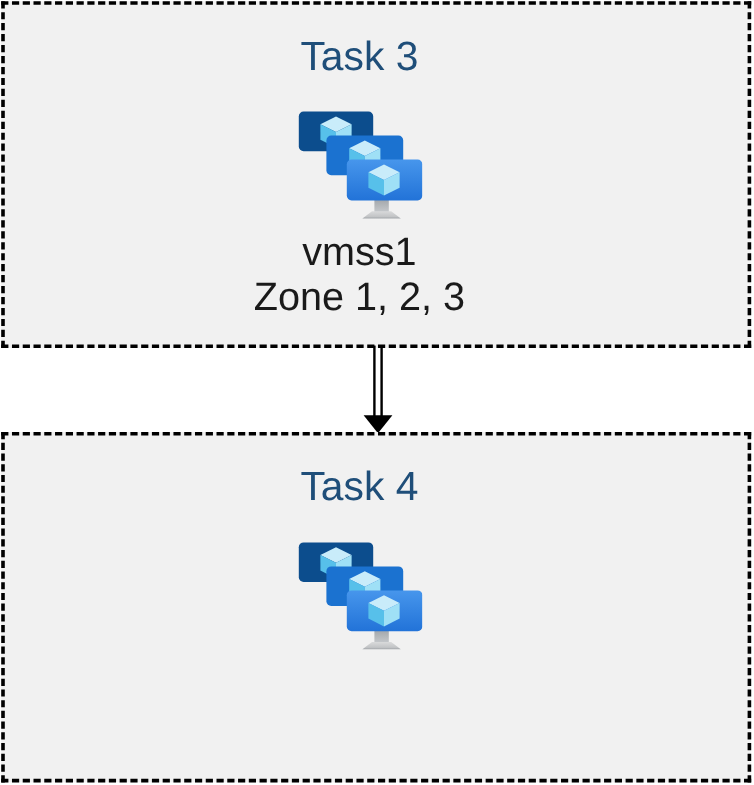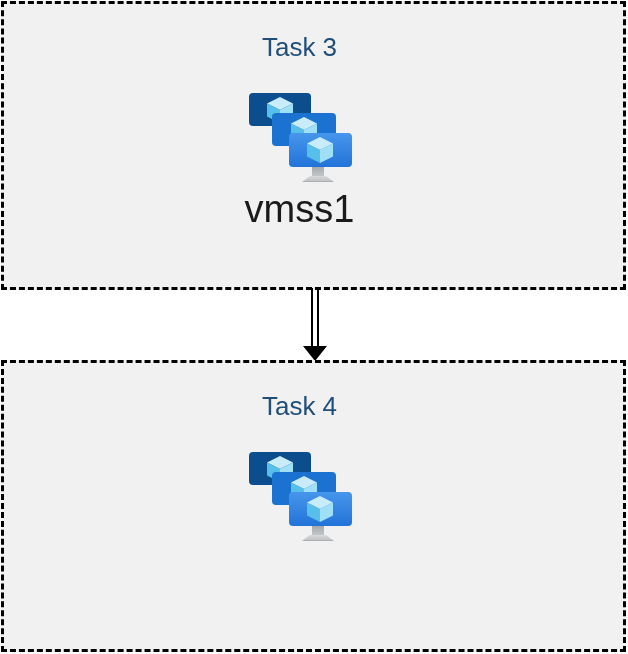--- a/index.html
+++ b/index.html
@@ -35,37 +35,37 @@
   .box-bottom { top: 360px; height: 292px; }
   .inner {
     height: 100%;
     display: flex;
     flex-direction: column;
     align-items: center;
     transform: translateX(-14px);
   }
   .title {
     margin: 24px 0 0 0;
-    font-size: 26px;
+    font-size: 34px;
     line-height: 38px;
     font-weight: 400;
     color: var(--title-color);
   }
   .vmss-icon {
     width: 104px;
     height: 92px;
     margin-top: 26px;
     flex: none;
   }
   .labels {
     margin-top: 7px;
     text-align: center;
   }
   .label {
-    font-size: 38px;
+    font-size: 33px;
     line-height: 37px;
     color: var(--body-color);
   }
   .caption {
     margin-top: 22px;
     font-size: 33px;
     line-height: 42px;
     color: var(--body-color);
     text-align: center;
   }
@@ -128,20 +128,21 @@
 </svg>
 
 <section class="task-box box-top">
   <div class="inner">
     <h2 class="title">Task 3</h2>
     <svg class="vmss-icon" viewBox="0 0 104 92" xmlns="http://www.w3.org/2000/svg" xmlns:xlink="http://www.w3.org/1999/xlink">
       <use xlink:href="#vmss" href="#vmss"></use>
     </svg>
     <div class="labels">
       <div class="label">vmss1</div>
+      <div class="label">Zone 1, 2, 3</div>
     </div>
   </div>
 </section>
 
 <div class="connector">
   <div class="shaft"></div>
   <div class="head"></div>
 </div>
 
 <section class="task-box box-bottom">

